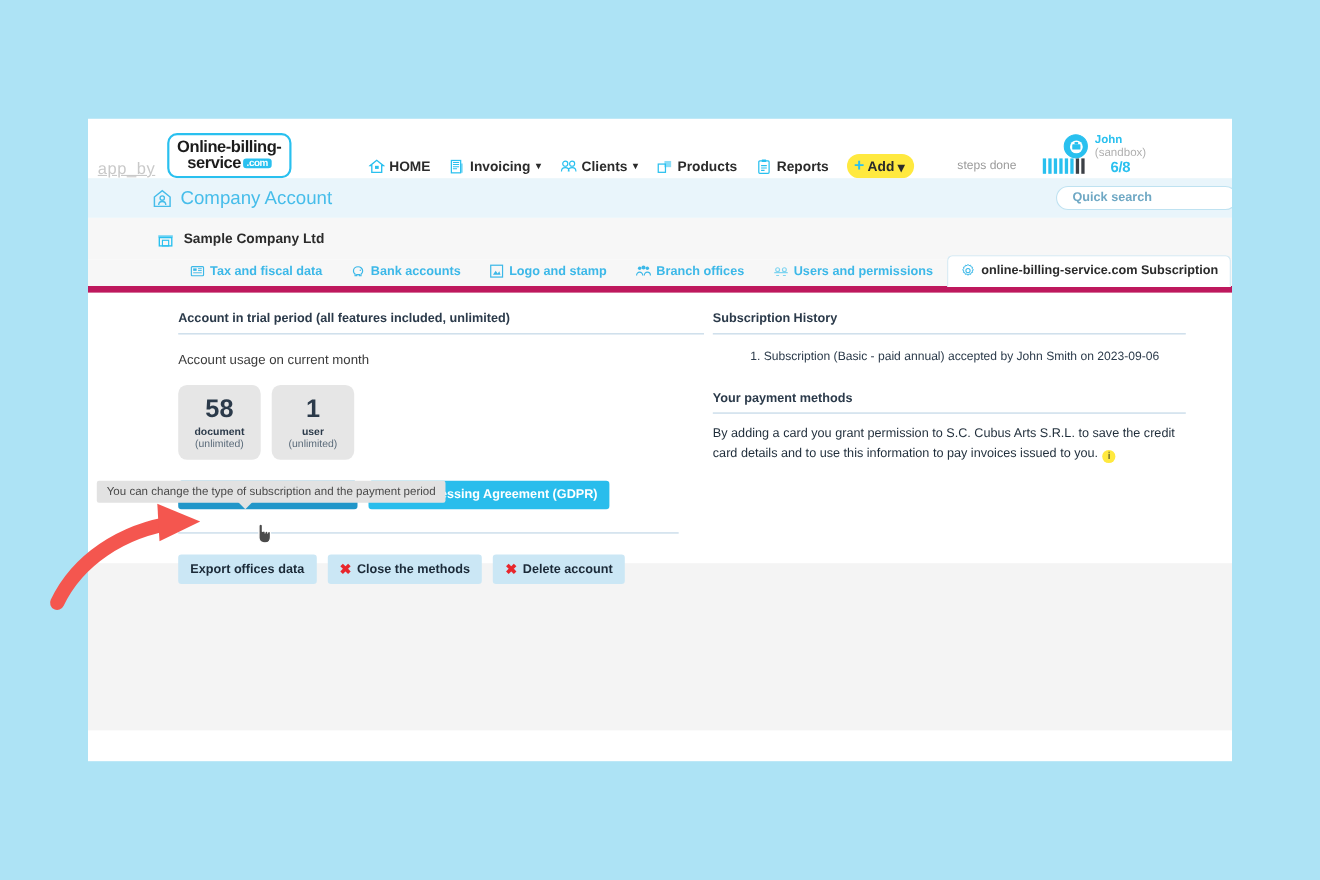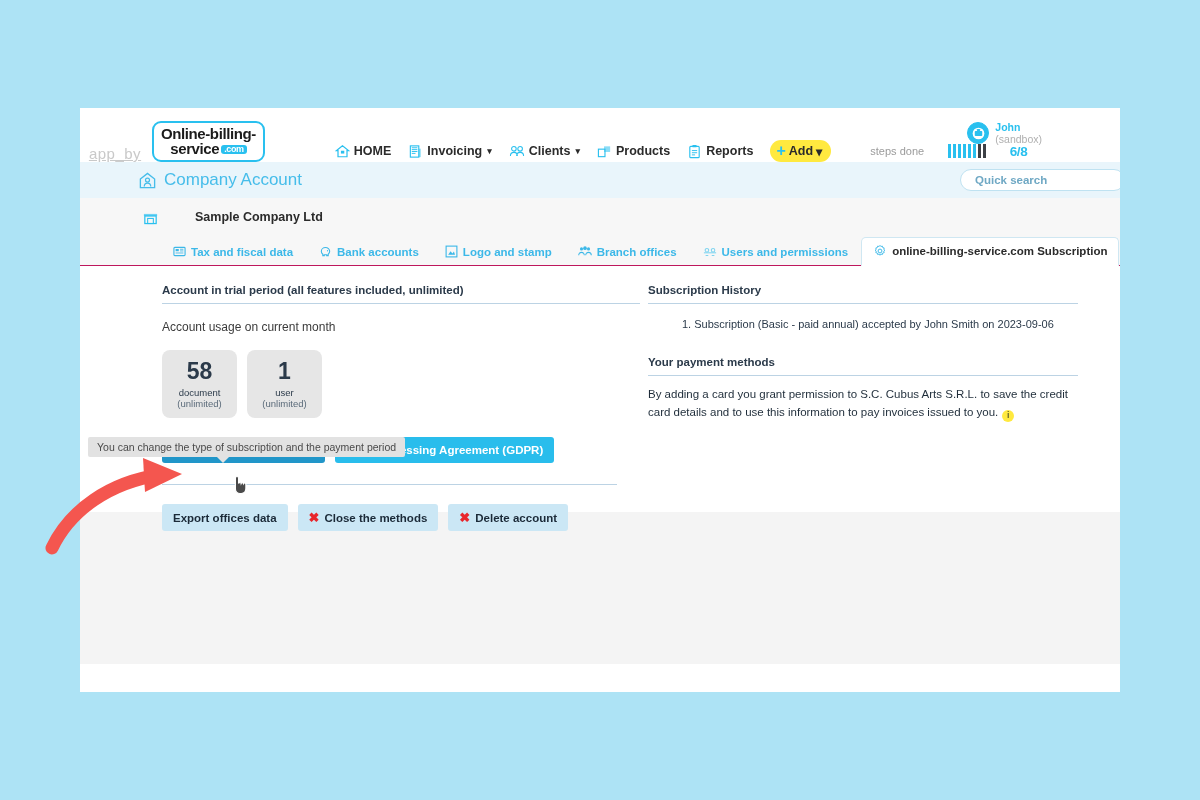--- a/index.html
+++ b/index.html
@@ -105,27 +105,27 @@
     font-size: 11.5px; font-weight: bold; color: #6fa8c4;
     display: flex; align-items: center; padding-left: 14px;
     cursor: text;
   }
 
   
   .companyrow {
     height: 38px; background: #f7f7f7;
     display: flex; align-items: center; padding-left: 62px; gap: 8px;
   }
-  .companyname { font-size: 12.5px; font-weight: bold; color: #2b2b2b; margin-left: 28px; }
+  .companyname { font-size: 12.5px; font-weight: bold; color: #2b2b2b; }
 
   
   .tabsrow {
     height: 30px; background: #f7f7f7;
     display: flex; align-items: flex-end; padding-left: 80px;
-    border-bottom: 1px solid #be185d; position: relative;
+    border-bottom: 6px solid #be185d; position: relative;
   }
   .tab {
     display: flex; align-items: center; gap: 5px;
     font-size: 11.5px; font-weight: bold; color: #3cb8e8;
     padding: 0 13px 7px 13px; cursor: pointer; white-space: nowrap;
   }
   .tab.active {
     color: #2b2b2b; background: #fff;
     border: 1px solid #cfe7f2; border-bottom: 1px solid #fff;
     border-radius: 5px 5px 0 0;
@@ -144,21 +144,21 @@
   }
   .subtext { font-size: 12px; color: #3b3b3b; margin-top: 16px; }
 
   .cards { display: flex; gap: 10px; margin-top: 16px; }
   .card {
     width: 75px; height: 68px; background: #e6e6e6;
     border-radius: 8px; text-align: center;
     display: flex; flex-direction: column; align-items: center; justify-content: center;
   }
   .card .num { font-size: 23px; font-weight: bold; color: #2b3a4a; line-height: 1.05; }
-  .card .lab { font-size: 9.5px; font-weight: normal; color: #2b3a4a; margin-top: 3px; }
+  .card .lab { font-size: 9.5px; font-weight: bold; color: #2b3a4a; margin-top: 3px; }
   .card .sub { font-size: 9.5px; color: #5b6b7a; }
 
   .tooltip {
     position: absolute; left: 88px; top: 437px;
     background: #e2e2e2; color: #4a4a4a;
     font-size: 10.5px; padding: 4px 9px; border-radius: 2px;
     white-space: nowrap; z-index: 40;
   }
   .tooltip:after {
     content: ""; position: absolute; left: 128px; bottom: -6px;

